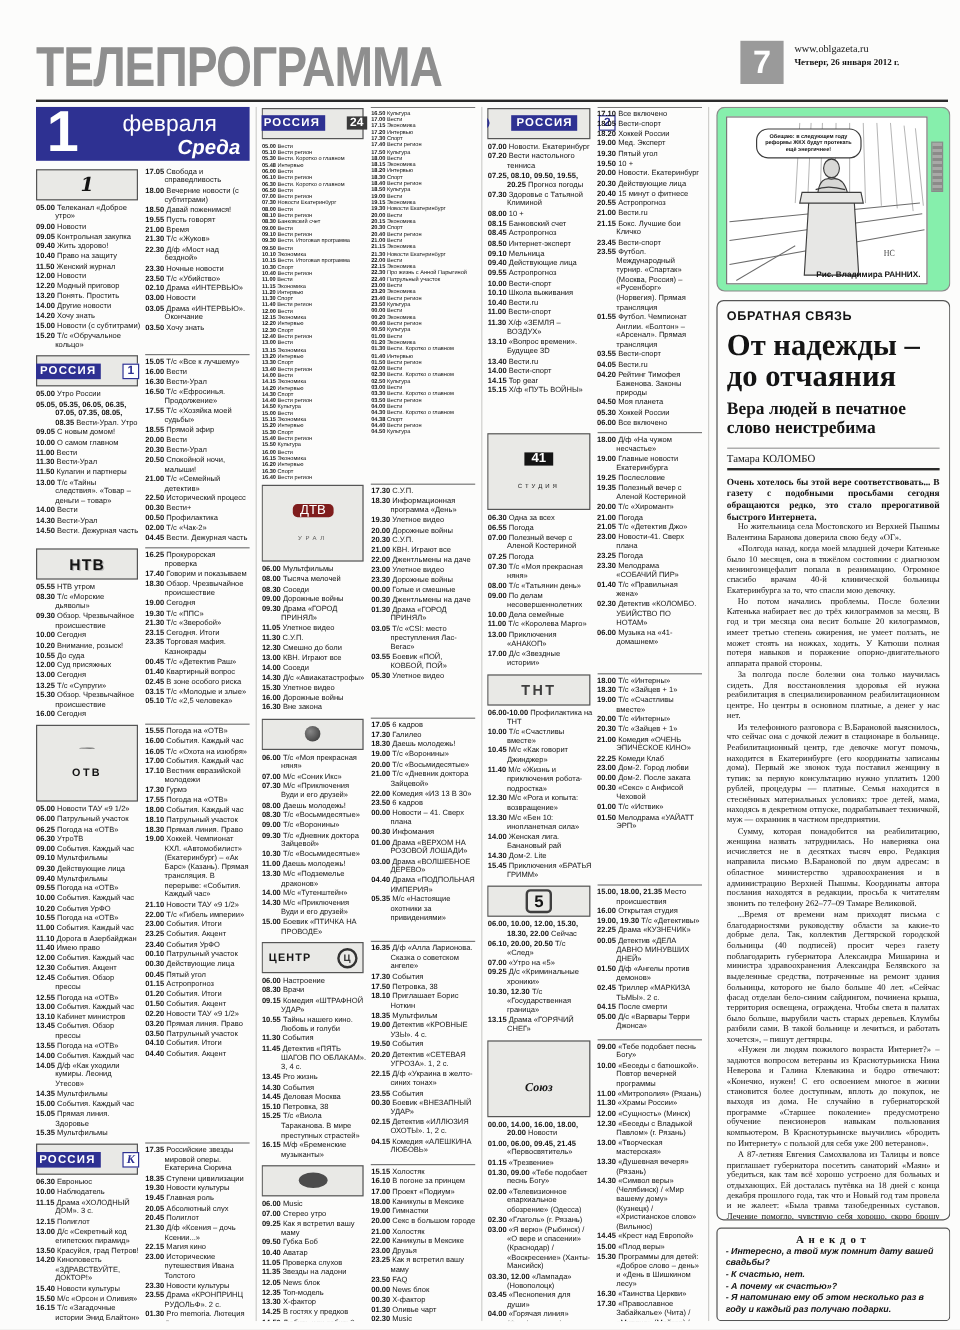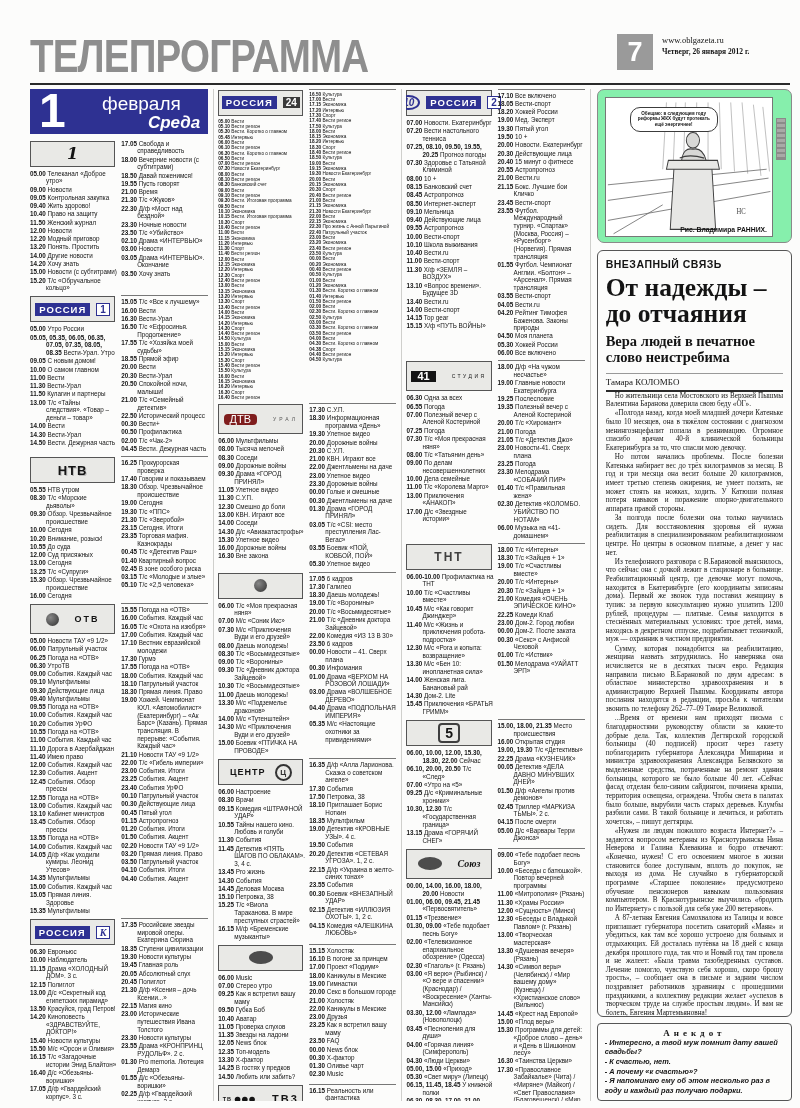--- a/index.html
+++ b/index.html
@@ -24,22 +24,22 @@
   .datebar{position:relative;height:45px;background:#2e3192;color:#fff;margin-bottom:6px}
   .d-day{position:absolute;left:9px;top:-6px;font-size:48px;font-weight:bold}
   .d-month{position:absolute;left:72px;top:4px;font-size:19px;font-weight:normal}
   .d-week{position:absolute;right:8px;bottom:1px;font-size:17px;font-weight:bold;font-style:italic}
   
   .channel{display:flex;margin-bottom:3px}
   .sub{flex:1;min-width:0;padding-right:4px}
   .sub.right{padding-right:0}
   .sub.right.rt{border-top:1px solid #777;padding-top:2px}
   .logobox{border:1px solid #555;background:#e9e9e6;height:24px;display:flex;align-items:center;
-           justify-content:center;gap:6px;margin:1px 2px 3px 0}
-  .logobox.stack{flex-direction:row;gap:16px;line-height:1;padding:1px 0;height:26px}
+           justify-content:center;gap:18px;margin:1px 2px 3px 0}
+  .logobox.stack{flex-direction:column;gap:16px;line-height:1;padding:18px 0;height:26px}
   .e{font-size:6.3px;line-height:1.22;padding-left:16px;text-indent:-16px;margin-bottom:.6px}
   .e b{font-weight:bold}
   .e.d{font-size:4.7px;line-height:1.13;padding-left:11px;text-indent:-11px;margin-bottom:0}
   
   .lg-one{font:italic bold 16px "DejaVu Serif",serif}
   .lg-rus{background:#2e3192;color:#fff;font-weight:bold;font-size:9.5px;padding:1px 4px;letter-spacing:1px}
   .lg-rbadge{border:1px solid #2e3192;color:#2e3192;background:#fff;font-weight:bold;font-size:10px;padding:0 3px}
   .lg-kbadge{border:1px solid #2e3192;color:#2e3192;background:#fff;font-weight:bold;font-size:10px;padding:0 3px;
              font-family:"Liberation Serif",serif;font-style:italic}
   .lg-badge24{background:#3a3a3a;color:#fff;font-weight:bold;font-size:10px;padding:0 3px}
@@ -801,24 +801,25 @@
               <path d="M78 54 Q88 50 104 54" fill="none"></path>
             </g>
             <text x="138" y="104" font-size="7" font-family="Liberation Serif, serif" fill="#444">НС</text>
           </svg>
           <div class="bubble">Обещаю: в следующем году реформы ЖКХ будут протекать ещё энергичнее!</div>
           <div class="credit">Рис. Владимира РАННИХ.</div>
         </div>
       </div>
 
       <div class="fbbox">
-        <div class="kicker">ВНЕЗАПНЫЙ СВЯЗЬ</div>
+        <div class="kicker">ОБРАТНАЯ СВЯЗЬ</div>
         <div class="headline">От надежды – до отчаяния</div>
         <div class="subhead">Вера людей в печатное слово неистребима</div>
         <div class="author">Тамара КОЛОМБО</div>
+        <div class="lead">Очень хотелось бы этой вере соответствовать... В газету с подобными просьбами сегодня обращаются редко, это стало прерогативой быстрого Интернета.</div>
         <div class="art" id="article-body">
             <p>Но жительница села Мостовского из Верхней Пышмы Валентина Баранова доверила свою беду «ОГ».</p>
             <p>«Полгода назад, когда моей младшей дочери Катеньке было 10 месяцев, она в тяжёлом состоянии с диагнозом менингоэнцефалит попала в реанимацию. Огромное спасибо врачам 40-й клинической больницы Екатеринбурга за то, что спасли мою девочку.</p>
             <p>Но потом начались проблемы. После болезни Катенька набирает вес до трёх килограммов за месяц. В год и три месяца она весит больше 20 килограммов, имеет третью степень ожирения, не умеет ползать, не может стоять на ножках, ходить. У Катюши полная потеря навыков и поражение опорно-двигательного аппарата правой стороны.</p>
             <p>За полгода после болезни она только научилась сидеть. Для восстановления здоровья ей нужна реабилитация в специализированном реабилитационном центре. Но центры в основном платные, а денег у нас нет.</p>
             <p>Из телефонного разговора с В.Барановой выяснилось, что сейчас она с дочкой лежит в стационаре в больнице. Реабилитационный центр, где девочке могут помочь, находится в Екатеринбурге (его координаты записаны дома). Первый же звонок туда поставил женщину в тупик: за первую консультацию нужно уплатить 1200 рублей, процедуры — платные. Семья находится в стеснённых материальных условиях: трое детей, мама, находясь в декретном отпуске, подрабатывает техничкой, муж — охранник в частном предприятии.</p>
             <p>Сумму, которая понадобится на реабилитацию, женщина назвать затруднилась. Но наверняка она исчисляется не в десятках тысяч евро. Редакция направила письмо В.Барановой по двум адресам: в областное министерство здравоохранения и в администрацию Верхней Пышмы. Координаты автора послания находятся в редакции, просьба к читателям звонить по телефону 262–77–09 Тамаре Великовой.</p>
             <p>...Время от времени нам приходят письма с благодарностями руководству области за какие-то добрые дела. Так, коллектив Дегтярской городской больницы (40 подписей) просит через газету поблагодарить губернатора Александра Мишарина и министра здравоохранения Александра Белявского за выделенные средства, потраченные на ремонт здания больницы, которого не было больше 40 лет. «Сейчас фасад отделан бело-синим сайдингом, починена крыша, территория освещена, ограждена. Чтобы света в палатах было больше, вырубили часть старых деревьев. Клумбы разбили сами. В такой больнице и лечиться, и работать хочется», – пишут дегтярцы.</p>
             <p>«Нужен ли людям пожилого возраста Интернет?» – задаются вопросом ветераны из Краснотурьинска Нина Неверова и Галина Клевакина и бодро отвечают: «Конечно, нужен! С его освоением многое в жизни становится более доступным, вплоть до покупок, не выходя из дома. Не случайно в губернаторской программе «Старшее поколение» предусмотрено обучение пенсионеров навыкам пользования компьютером. В Краснотурьинске выучились «бродить по Интернету» с пользой для себя уже 200 ветеранов».</p>
             <p>А 87-летняя Евгения Самохвалова из Талицы и вовсе приглашает губернатора посетить санаторий «Маян» и убедиться, как там всё хорошо устроено для больных и отдыхающих. Ей досталась путёвка на 18 дней с конца декабря прошлого года, так что и Новый год там провела и не жалеет: «Была травма тазобедренных суставов. Лечение помогло, чувствую себя хорошо, скоро брошу трость», – сообщает она в письме и задним числом поздравляет работников здравницы с прошедшими праздниками, а коллективу редакции желает «успехов в творческом труде на службе простым людям». И вам не болеть, Евгения Мартемьяновна!</p>

